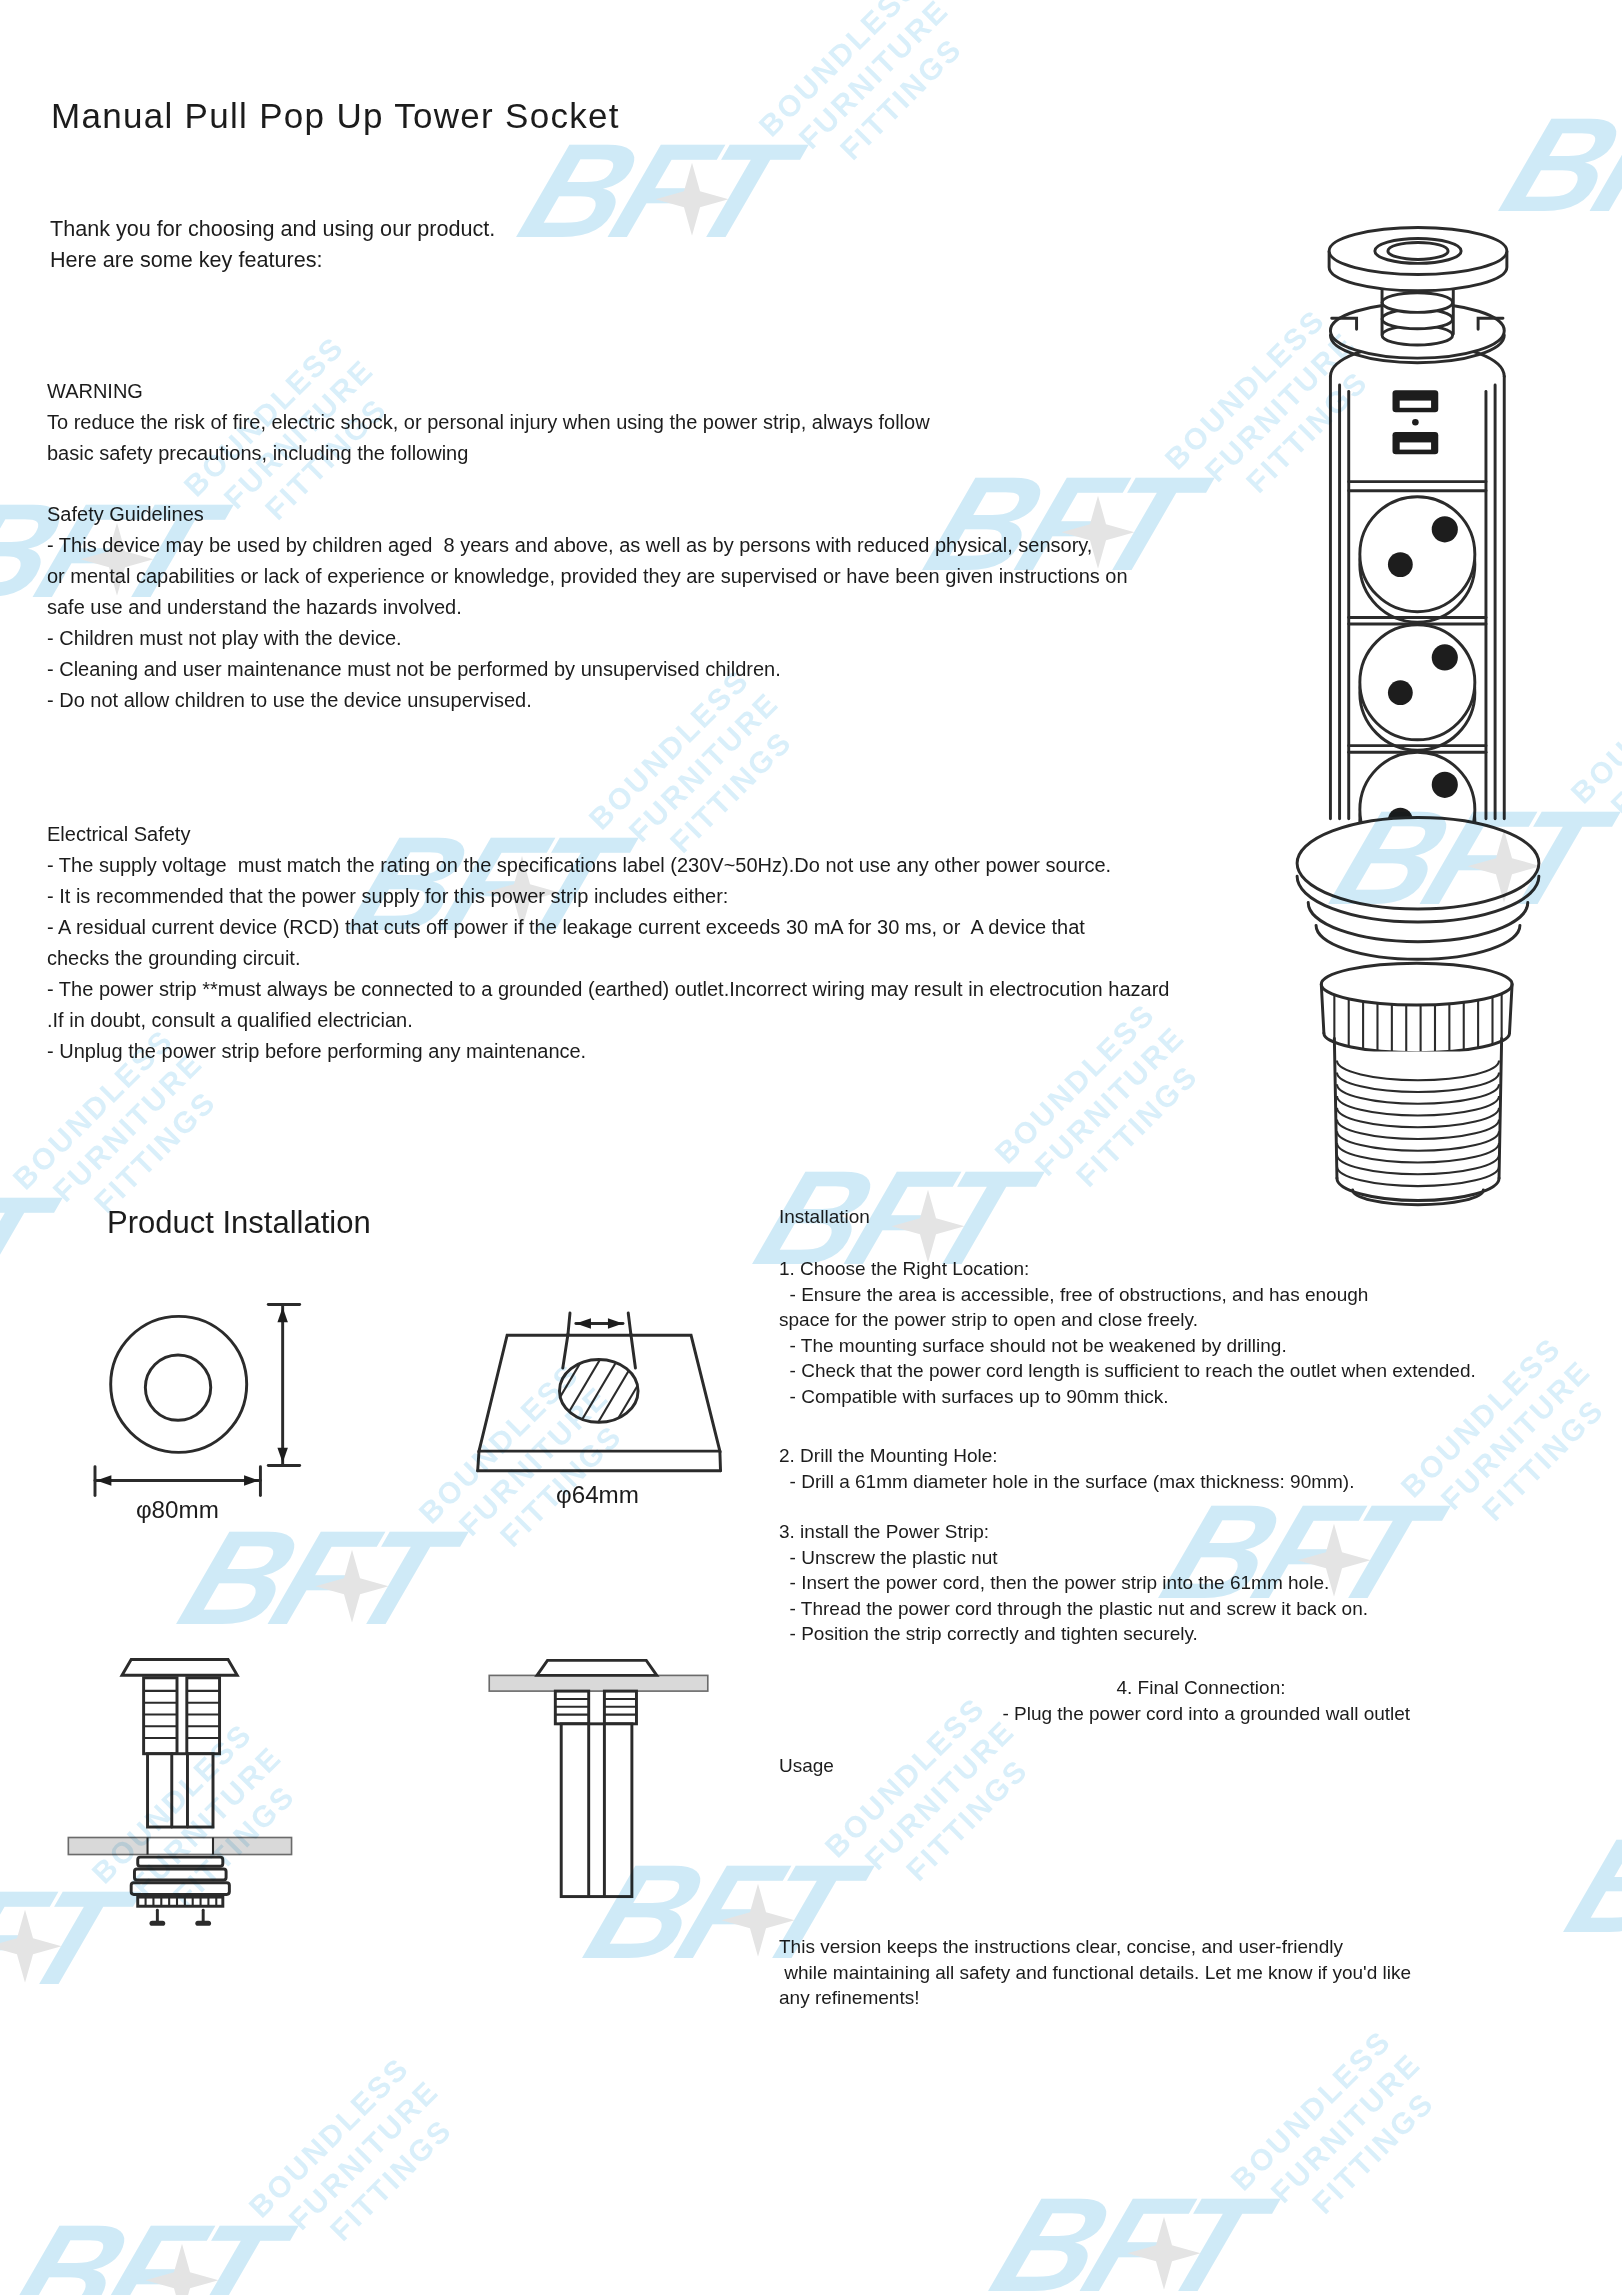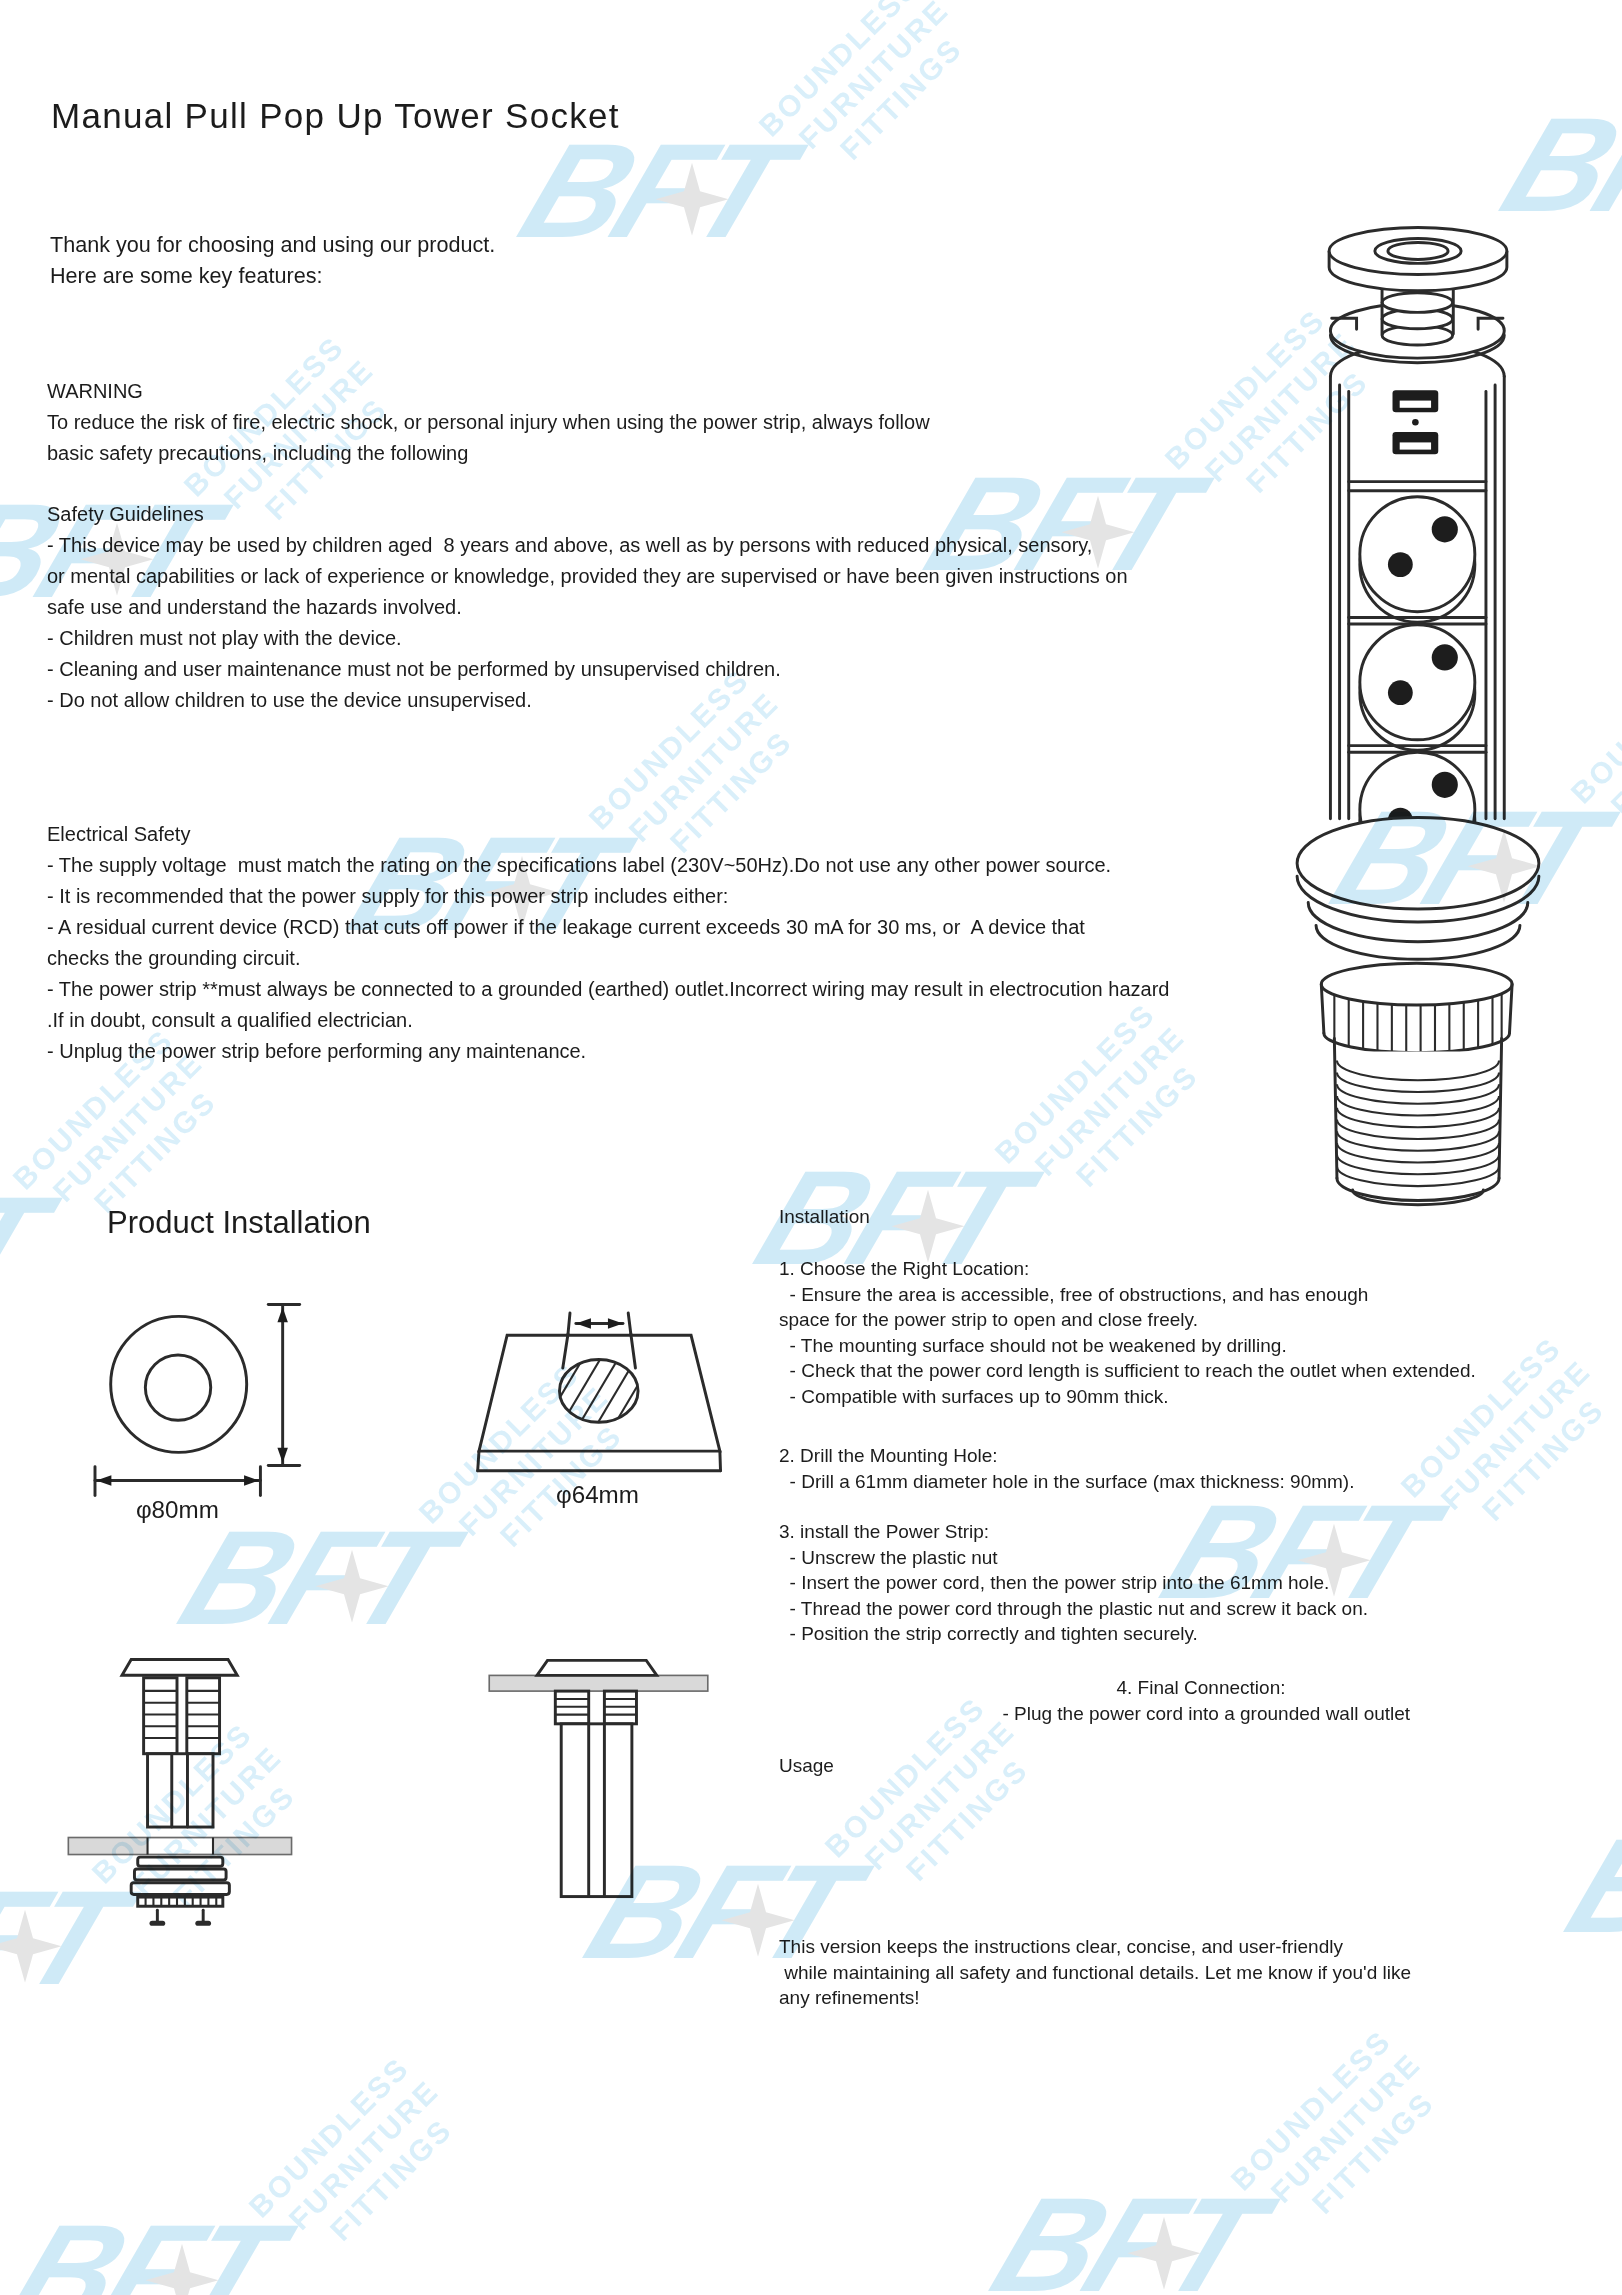--- a/index.html
+++ b/index.html
@@ -5,21 +5,21 @@
   html,body{margin:0;padding:0;}
   body{
     width:1623px;height:2295px;position:relative;background:#ffffff;
     font-family:"Liberation Sans","DejaVu Sans",sans-serif;color:#1c1c1c;
     overflow:hidden;
   }
   .abs{position:absolute;}
   .lines{white-space:pre-wrap;}
   
   #doc-title{left:48px;top:93px;font-size:35px;letter-spacing:1.3px;}
-  #intro{left:50px;top:229px;font-size:21.6px;line-height:31px;}
+  #intro{left:50px;top:213px;font-size:21.6px;line-height:31px;}
   .body-block{left:47px;font-size:20px;line-height:31px;width:1525px;}
   #warning-block{top:376px;}
   #safety-block{top:499px;}
   #electrical-block{top:771px;line-height:31px;margin-top:48px;}
   #product-installation-title{left:73px;top:1205px;font-size:31px;margin-left:34px;}
   .right-block{left:779px;font-size:19px;line-height:25.5px;width:844px;}
   #installation-heading{top:1204px;}
   #install-step1{top:1256px;}
   #install-step2{top:1443px;}
   #install-step3{top:1519px;}

